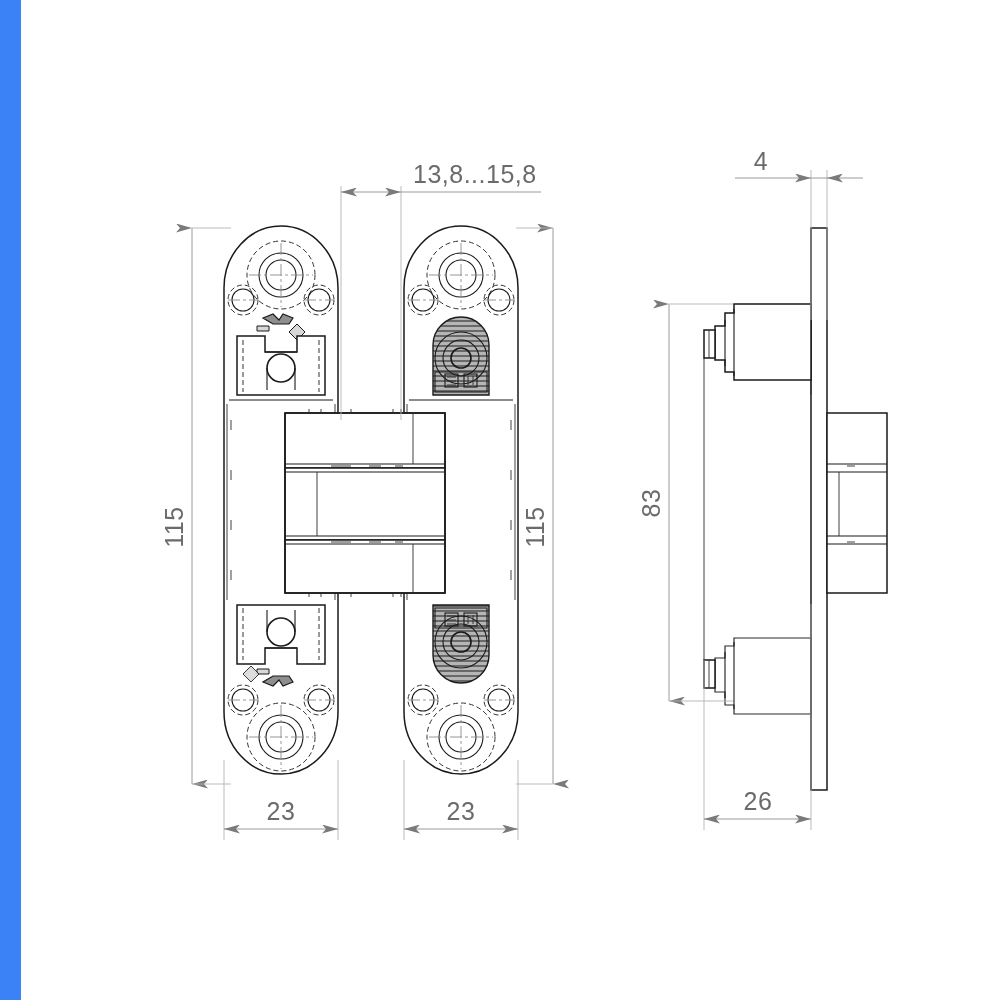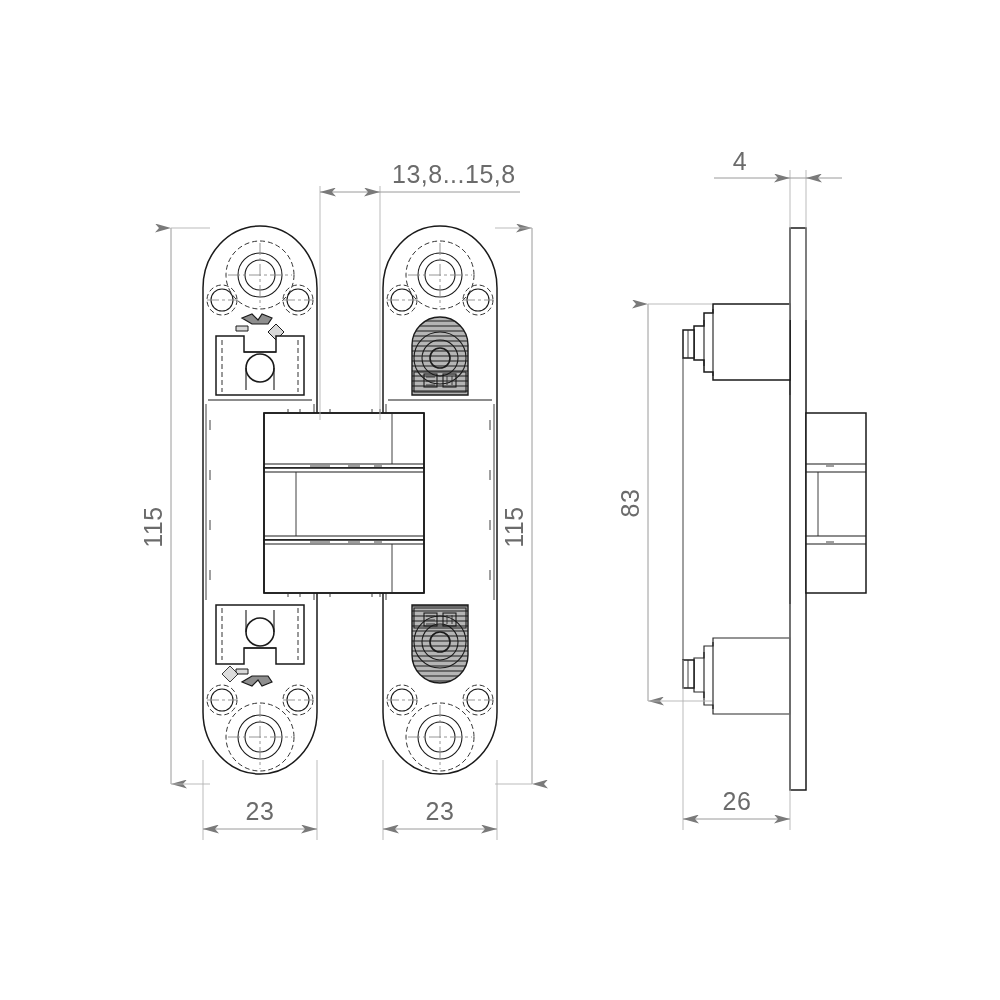--- a/index.html
+++ b/index.html
@@ -12,20 +12,21 @@
     width: 1000px;
     height: 1000px;
     overflow: hidden;
     font-family: "Liberation Sans", sans-serif;
   }
   #drawing-root {
     position: relative;
     width: 904px;
     height: 1000px;
     background: #3b82f6;
+    padding-left: 21px;
   }
   svg#tech-drawing {
     display: block;
     width: 1000px;
     height: 1000px;
   }
   .dim-label {
     font-family: "Liberation Sans", sans-serif;
     font-size: 25px;
     fill: #6b6b6b;

